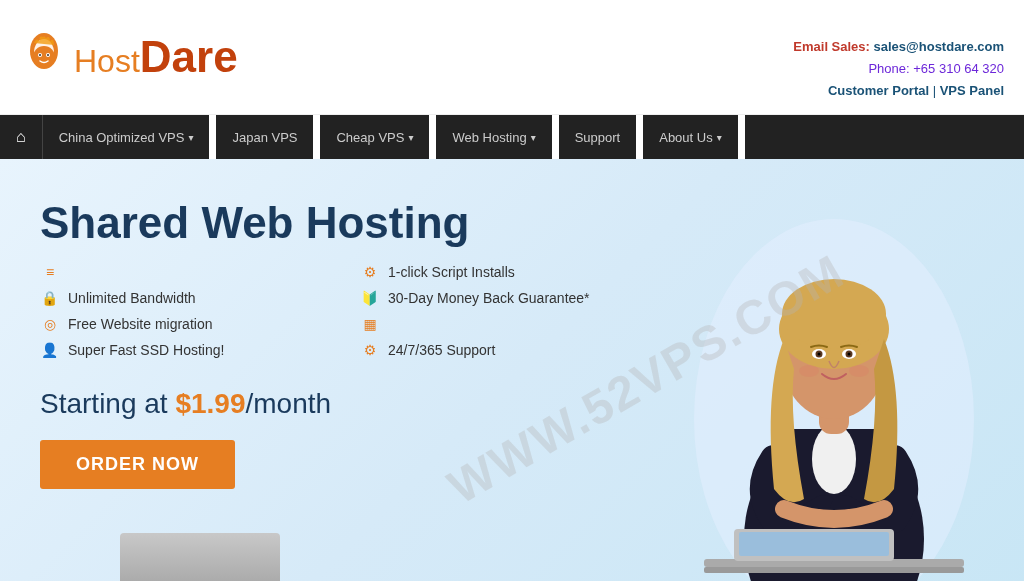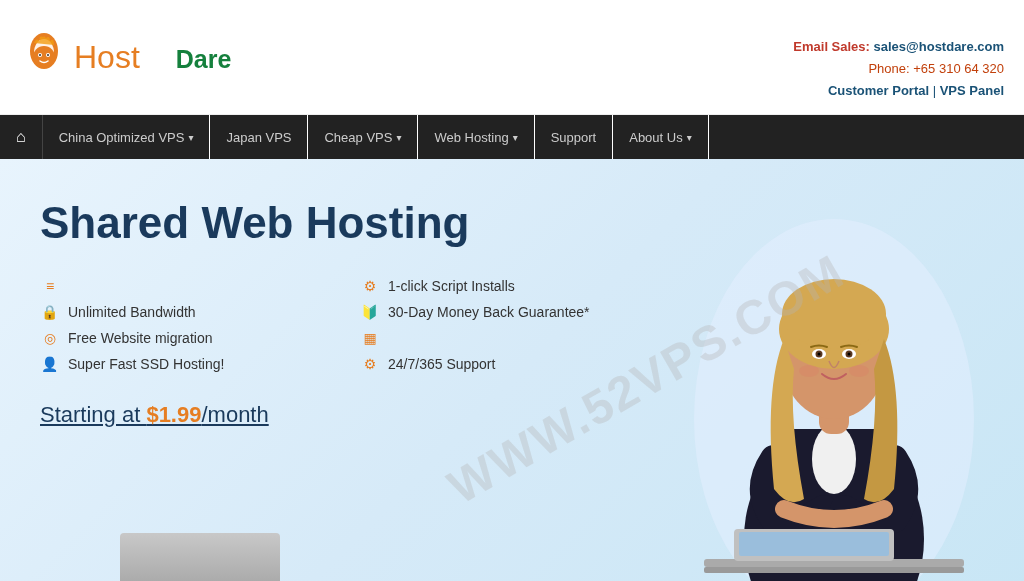--- a/index.html
+++ b/index.html
@@ -27,21 +27,21 @@
       text-align: right;
       font-size: 13px;
       line-height: 1.7;
     }
     .contact-info .email-line {
       color: #c0392b;
       font-weight: bold;
       margin-top: 24px;
     }
     .contact-info .phone-line {
-      color: #c2410c;
+      color: #6d28d9;
     }
     .contact-info .portal-line {
       color: #1a5276;
     }
     .contact-info a {
       color: #1a5276;
       text-decoration: none;
       font-weight: bold;
     }
 
@@ -64,21 +64,21 @@
     }
     nav .nav-item {
       padding: 0 16px;
       height: 100%;
       display: flex;
       align-items: center;
       color: #ccc;
       font-size: 13px;
       cursor: pointer;
       white-space: nowrap;
-      border-right: 1px solid #ffffff;
+      border-right: 7px solid #ffffff;
       position: relative;
     }
     nav .nav-item .arrow {
       margin-left: 4px;
       font-size: 10px;
     }
 
     
     .hero {
       background: linear-gradient(135deg, #e8f4fd 0%, #d6eaf8 50%, #c8e6f5 100%);
@@ -94,21 +94,21 @@
       flex: 1;
       max-width: 620px;
       position: relative;
       z-index: 2;
     }
 
     .hero h1 {
       font-size: 44px;
       font-weight: 900;
       color: #1a3a5c;
-      margin-bottom: 30px;
+      margin-bottom: 16px;
       line-height: 1.1;
     }
 
     .features-grid {
       display: grid;
       grid-template-columns: 1fr 1fr;
       gap: 10px 20px;
       margin-bottom: 30px;
     }
 
@@ -132,25 +132,24 @@
     .icon-disk { color: #e67e22; font-size: 14px; }
     .icon-bandwidth { color: #e67e22; font-size: 14px; }
     .icon-migration { color: #e67e22; font-size: 14px; }
     .icon-ssd { color: #e67e22; font-size: 14px; }
     .icon-script { color: #e67e22; font-size: 14px; }
     .icon-money { color: #e67e22; font-size: 14px; }
     .icon-uptime { color: #e67e22; font-size: 14px; }
     .icon-support { color: #e67e22; font-size: 14px; }
 
     .pricing-line {
-      font-size: 22px;
+      font-size: 28px;
       color: #1a3a5c;
       margin-bottom: 20px;
       font-weight: normal;
-      text-decoration: underline;
     }
     .pricing-line .price {
       color: #e67e22;
       font-weight: bold;
     }
 
     .order-btn {
       background: #e67e22;
       color: #fff;
       border: none;
@@ -201,21 +200,21 @@
       <circle cx="24" cy="24" r="11" fill="#e67e22"></circle>
       <circle cx="20" cy="22" r="2" fill="#fff"></circle>
       <circle cx="28" cy="22" r="2" fill="#fff"></circle>
       <circle cx="20" cy="22" r="1" fill="#333"></circle>
       <circle cx="28" cy="22" r="1" fill="#333"></circle>
       <path d="M20 28 Q24 31 28 28" stroke="#fff" stroke-width="1.5" fill="none" stroke-linecap="round"></path>
 
       <path d="M14 10 Q16 4 20 8 Q18 2 24 4 Q22 1 26 5 Q30 2 30 8 Q34 4 34 12" fill="#f39c12" opacity="0.8"></path>
     </svg>
     <div>
-      <span style="font-size:32px;font-weight:normal;color:#e67e22;">Host</span><span style="font-size:25px;font-weight:bold;color:#15803d;margin-left:36px;">Dare</span>
+      <span style="font-size:32px;font-weight:normal;color:#e67e22;">Host</span><span style="font-size:44px;font-weight:bold;color:#c2410c;">Dare</span>
     </div>
   </div>
 
   <div class="contact-info">
     <div class="email-line">
       <span>Email Sales:</span>
       <a href="#">sales@hostdare.com</a>
     </div>
     <div class="phone-line">
       <span>Phone:</span>
@@ -300,20 +299,21 @@
       <div class="feature-item">
         <span class="feature-icon icon-support">⚙</span>
         <span>24/7/365 Support</span>
       </div>
     </div>
 
     <div class="pricing-line">
       <span>Starting at </span><span class="price">$1.99</span><span>/month</span>
     </div>
 
+    <button class="order-btn">ORDER NOW</button>
   </div>
 
   <div class="watermark">WWW.52VPS.COM</div>
 
   <div class="woman-svg-container">
     <svg viewBox="0 0 320 430" width="320" height="430" xmlns="http://www.w3.org/2000/svg">
 
       <ellipse cx="160" cy="250" rx="140" ry="200" fill="rgba(230,240,255,0.5)"></ellipse>
 
       <ellipse cx="160" cy="370" rx="90" ry="110" fill="#1a1a2e"></ellipse>

